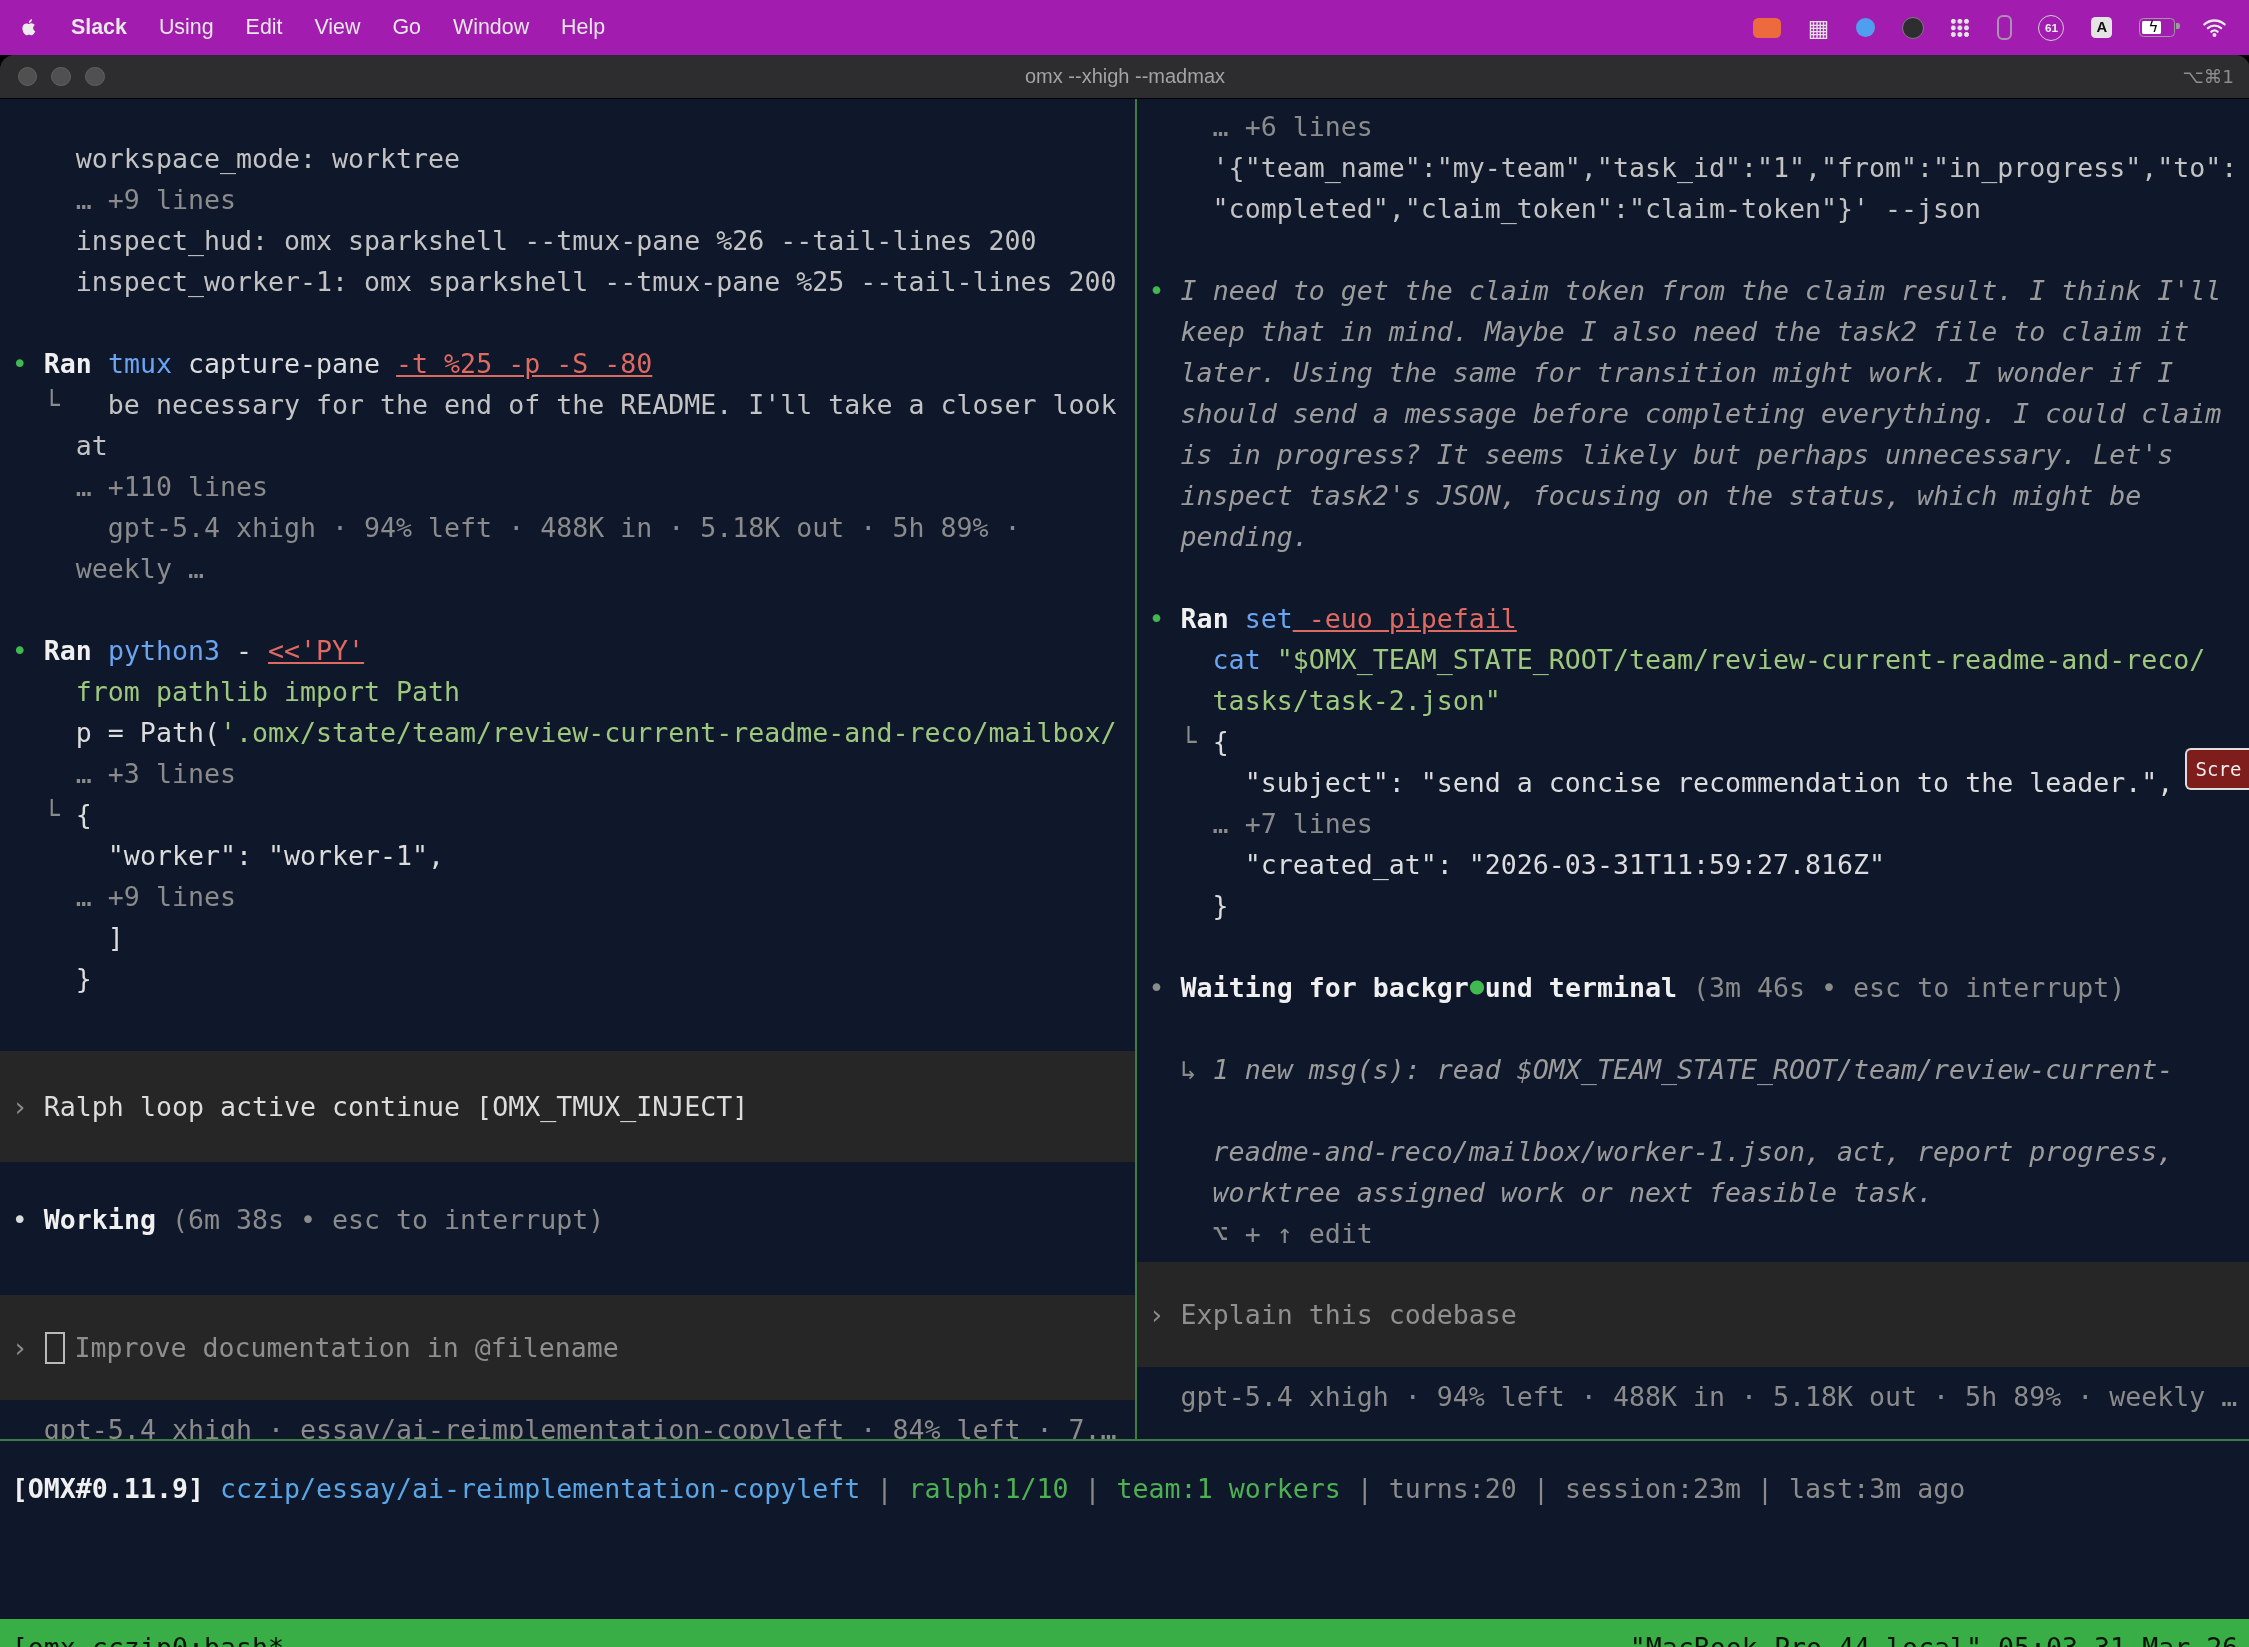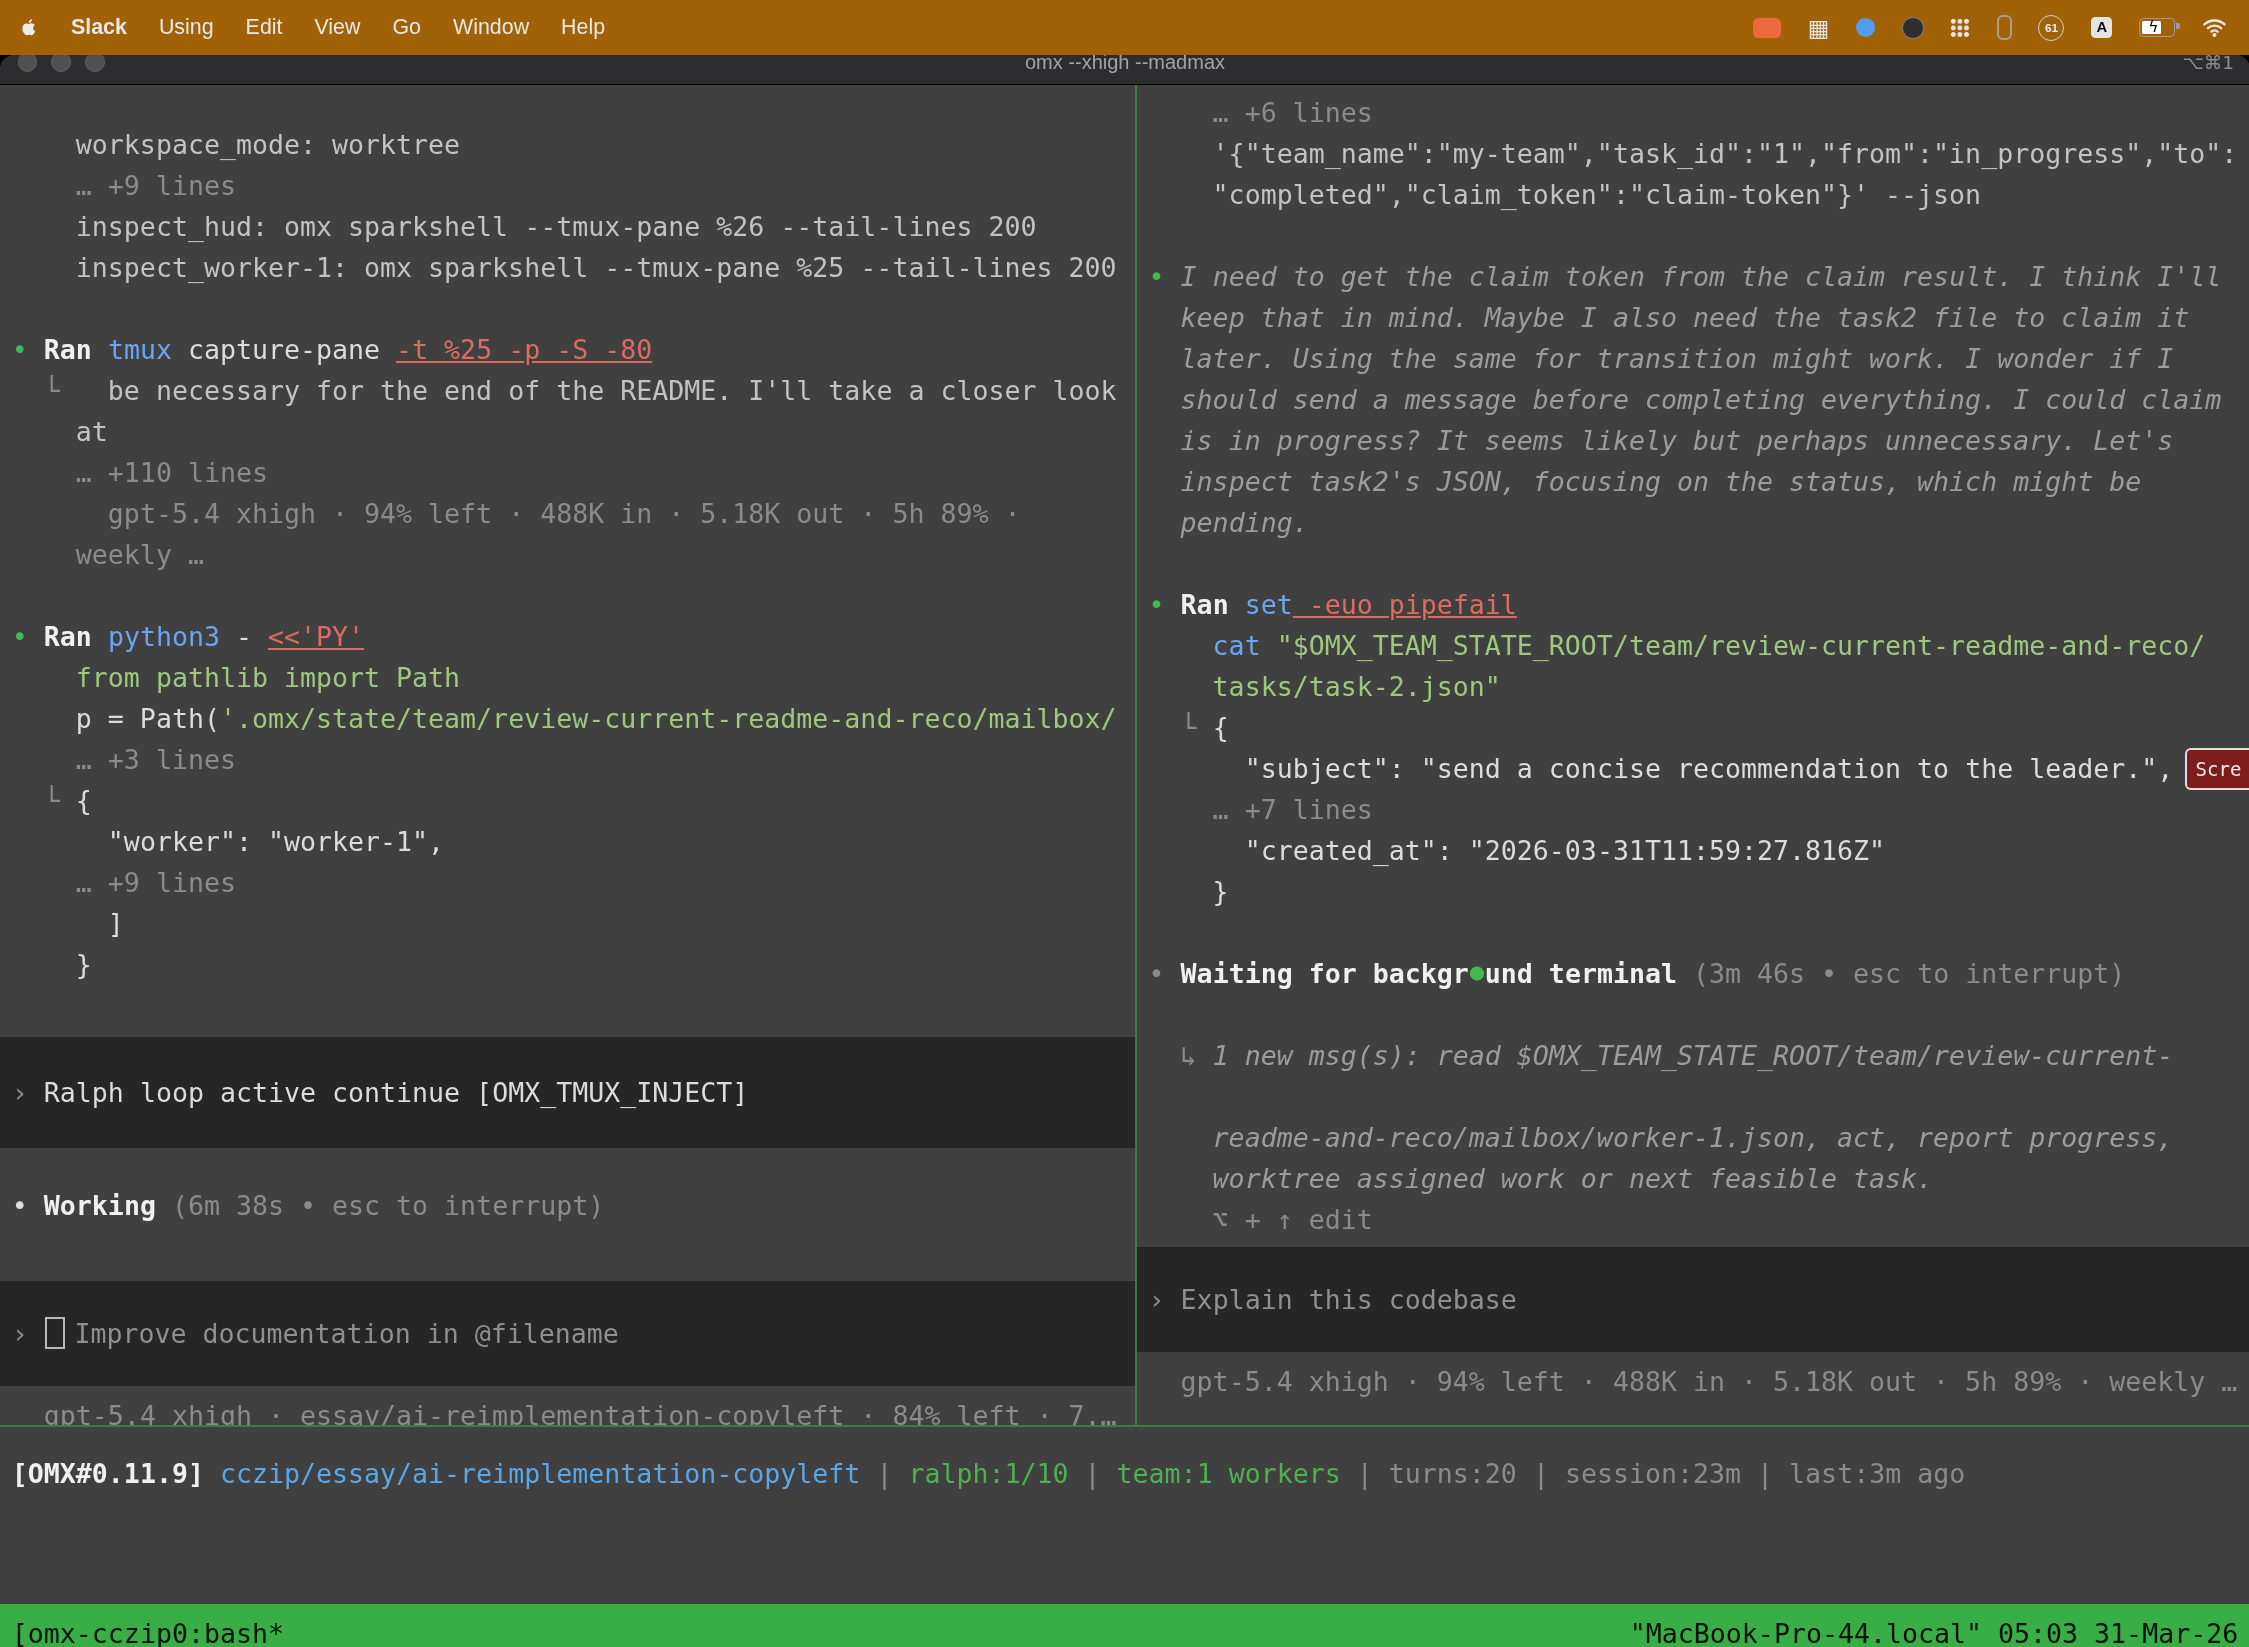--- a/index.html
+++ b/index.html
@@ -2,21 +2,21 @@
 <html style="font-size:11.8px"><head>
 <meta charset="utf-8">
 <style>
   html,body{margin:0;padding:0;}
   body{
     width:2250px;height:1648px;position:relative;overflow:hidden;
     background:#000;font-family:"DejaVu Sans Mono","DejaVu Sans",monospace;
   }
   
   .menubar{
-    height:55px;background:#a16207;display:flex;align-items:center;
+    height:55px;background:#a21caf;display:flex;align-items:center;
     padding:0 19px;color:#e8e8e8;
     font-family:"Liberation Sans",sans-serif;font-size:21.4px;
   }
   .menubar-left{display:flex;align-items:center;gap:32px;}
   .apple-logo{display:flex;align-items:center;}
   .app-name{font-weight:700;}
   .menu-item{font-weight:400;}
   .menubar-right{margin-left:auto;display:flex;align-items:center;gap:26.6px;padding-right:4.4px;}
   .mi{display:inline-flex;align-items:center;justify-content:center;}
   .rec{width:28px;height:20px;background:#ec6a3e;border-radius:5.2px;}
@@ -32,22 +32,22 @@
   .keycap{width:21.4px;height:21.4px;border-radius:4.4px;background:#e4e4e4;color:#101010;
     font-weight:700;font-size:14.8px;}
   .battery{position:relative;width:34px;height:17px;border:1.8px solid #9c9c9c;border-radius:4.4px;}
   .bfill{position:absolute;left:2.2px;top:2.2px;bottom:2.2px;width:18.5px;background:#fff;border-radius:1.5px;}
   .bbolt{position:absolute;left:0;right:7.4px;top:50%;transform:translateY(-55%);
     color:#0a0a0a;font-size:15.5px;text-align:center;font-family:"DejaVu Sans",sans-serif;}
   .bnub{position:absolute;right:-5.9px;top:3.7px;width:3.7px;height:6.6px;background:#9c9c9c;border-radius:0 2.2px 2.2px 0;}
   
   .window{
     position:absolute;top:55px;left:0;right:0;bottom:0;
-    background:#404040;border-radius:14.8px 14.8px 0 0;overflow:hidden;
-    display:flex;flex-direction:column;justify-content:center;
+    background:#0f172a;border-radius:14.8px 14.8px 0 0;overflow:hidden;
+    display:flex;flex-direction:column;
   }
   .titlebar{
     height:43px;min-height:43px;background:#2d2d2f;border-bottom:0.7px solid #000;
     display:flex;align-items:center;position:relative;
   }
   .lights{position:absolute;left:17.7px;display:flex;gap:14px;}
   .light{width:17.7px;height:17.7px;border-radius:50%;background:#505050;border:0.7px solid #606060;}
   .win-title{margin:0 auto;color:#a3a3a3;font-family:"Liberation Sans",sans-serif;font-size:20px;}
   .tab-shortcut{position:absolute;right:16px;color:#8d8d8d;
     font-family:"DejaVu Sans",sans-serif;font-size:18.5px;}

